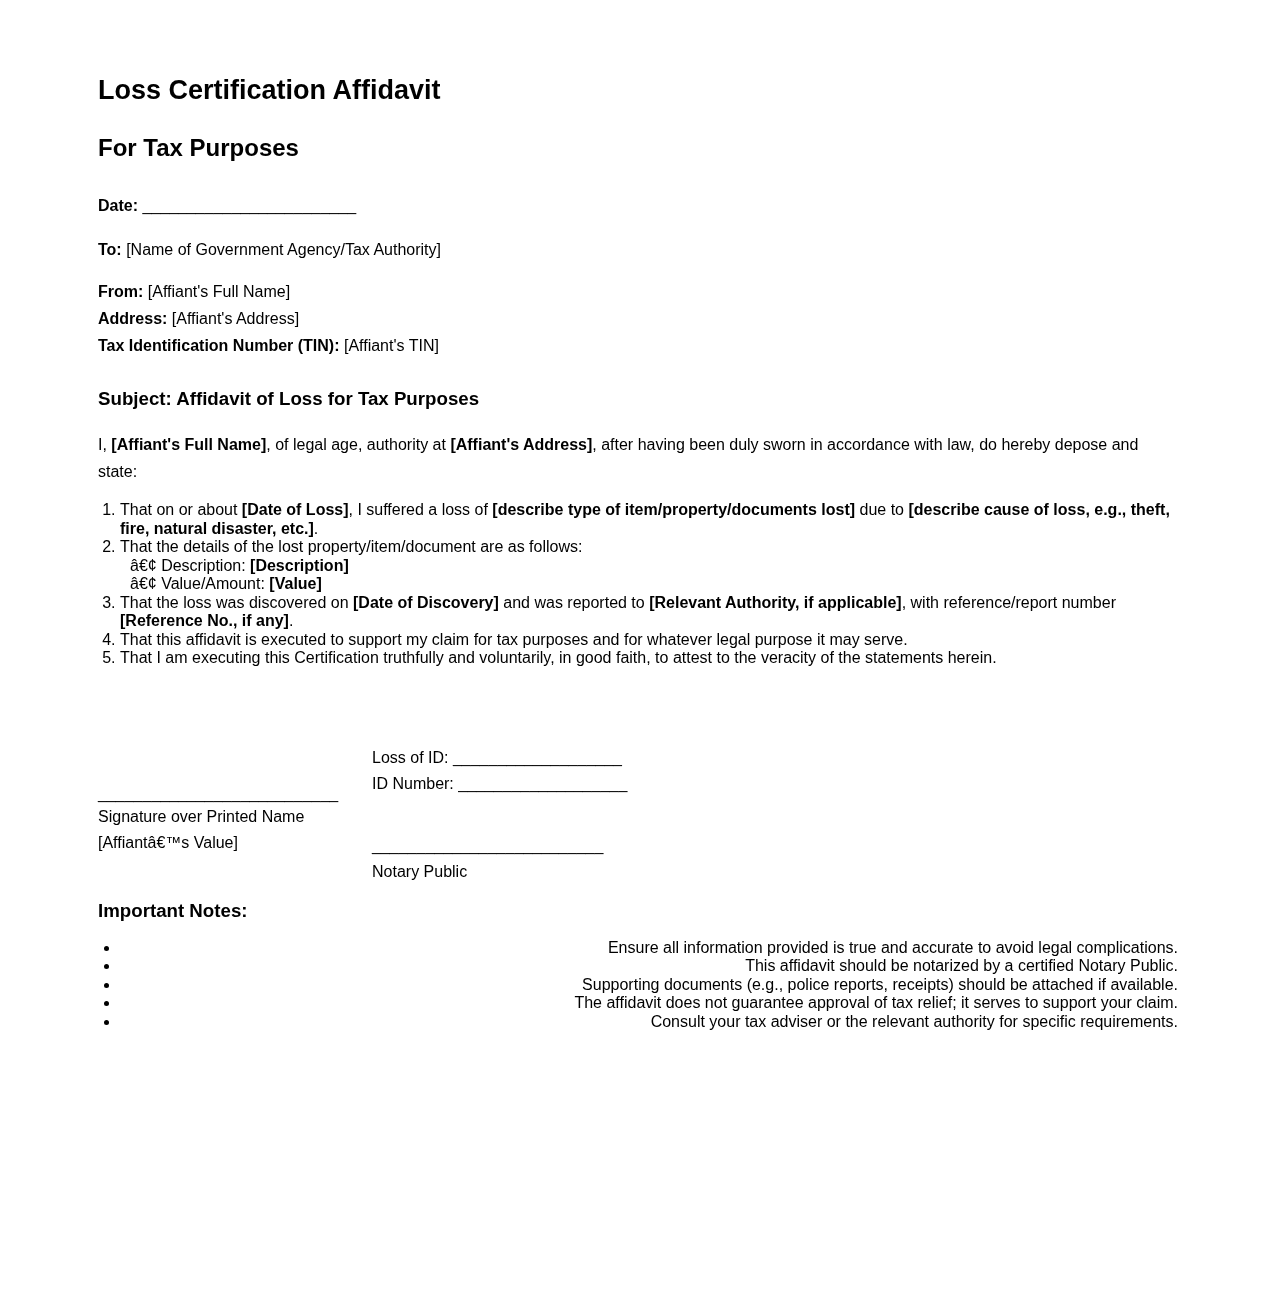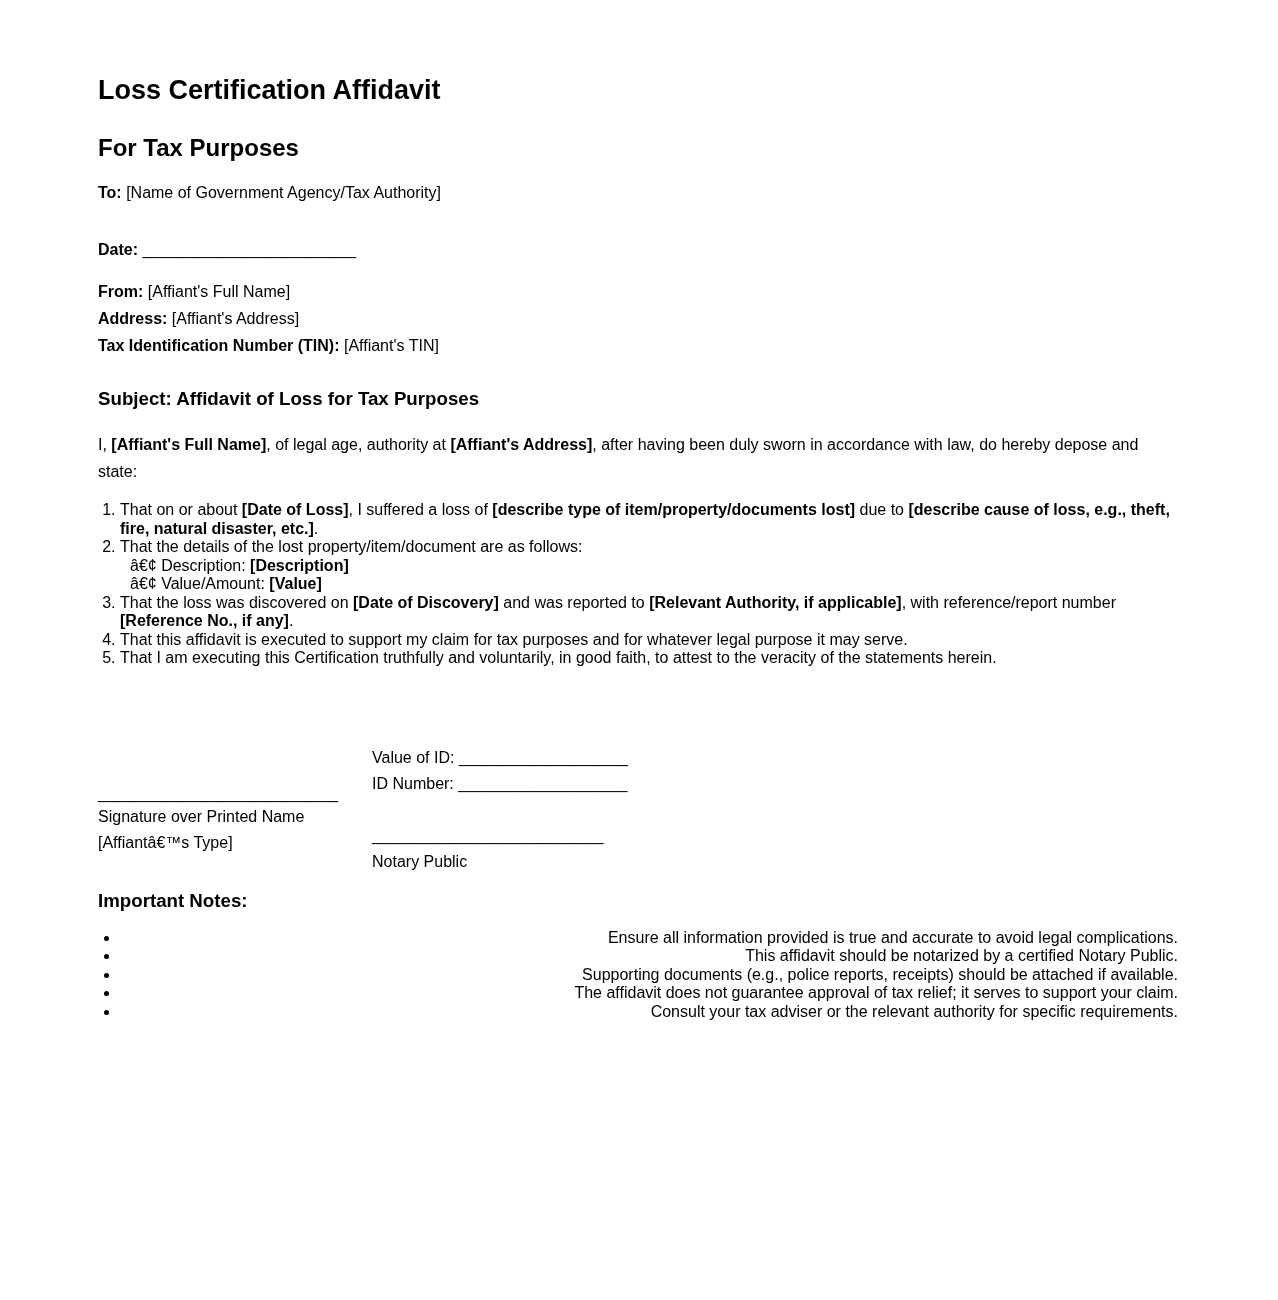--- a/index.html
+++ b/index.html
@@ -26,38 +26,38 @@
   ol.statements li { line-height: 18.5px; }
   .subline { margin-left: 10px; }
   .sig-grid { display: flex; margin-top: 47px; }
   .sig-left { width: 274px; padding-top: 69px; }
   .sig-line { line-height: 20px; }
   .sig-caption, .affiant-name { line-height: 26px; }
   .sig-right { flex: 1; }
   .sworn { line-height: 26px; margin: 0; max-width: 806px; }
   .id-row { line-height: 26px; }
   .id-row.first { margin-top: 30px; }
-  .notary-line { margin-top: 26px; line-height: 26px; }
+  .notary-line { margin-top: 36px; line-height: 26px; }
   .notary-caption { line-height: 26px; }
   .notes-h { margin: 15px 0 0 0; }
   ul.notes { margin: 17px 0 0 0; padding-left: 22px; }
   ul.notes li { line-height: 18.5px; text-align: right; }
   strong { font-weight: bold; }
 </style>
 </head>
 <body>
 
 <main>
 
   <h1>Loss Certification Affidavit</h1>
   <h2>For Tax Purposes</h2>
 
+  <p class="ln date-p"><strong>Date:</strong> <span>________________________</span></p>
+
   <p class="ln to-p"><strong>To:</strong> <span>[Name of Government Agency/Tax Authority]</span></p>
-
-  <p class="ln date-p"><strong>Date:</strong> <span>________________________</span></p>
 
   <div class="from-blk">
     <p class="ln"><strong>From:</strong> <span>[Affiant's Full Name]</span></p>
     <p class="ln"><strong>Address:</strong> <span>[Affiant's Address]</span></p>
     <p class="ln"><strong>Tax Identification Number (TIN):</strong> <span>[Affiant's TIN]</span></p>
   </div>
 
   <h3 class="subject-h">Subject: Affidavit of Loss for Tax Purposes</h3>
 
   <p class="opening"><span>I, </span><strong>[Affiant's Full Name]</strong><span>, of legal age, authority at </span><strong>[Affiant's Address]</strong><span>, after having been duly sworn in accordance with law, do hereby depose and state:</span></p>
@@ -70,24 +70,24 @@
     </li>
     <li><span>That the loss was discovered on </span><strong>[Date of Discovery]</strong><span> and was reported to </span><strong>[Relevant Authority, if applicable]</strong><span>, with reference/report number </span><strong>[Reference No., if any]</strong><span>.</span></li>
     <li>That this affidavit is executed to support my claim for tax purposes and for whatever legal purpose it may serve.</li>
     <li>That I am executing this Certification truthfully and voluntarily, in good faith, to attest to the veracity of the statements herein.</li>
   </ol>
 
   <div class="sig-grid">
     <div class="sig-left">
       <div class="sig-line">___________________________</div>
       <div class="sig-caption">Signature over Printed Name</div>
-      <div class="affiant-name">[Affiantâ€™s Type]</div>
+      <div class="affiant-name">[Affiantâ€™s Value]</div>
     </div>
     <div class="sig-right">
-      <div class="id-row first"><span>Value of ID: </span><span>___________________</span></div>
+      <div class="id-row first"><span>Loss of ID: </span><span>___________________</span></div>
       <div class="id-row"><span>ID Number: </span><span>___________________</span></div>
       <div class="notary-line">__________________________</div>
       <div class="notary-caption">Notary Public</div>
     </div>
   </div>
 
   <h3 class="notes-h">Important Notes:</h3>
 
   <ul class="notes">
     <li>Ensure all information provided is true and accurate to avoid legal complications.</li>

